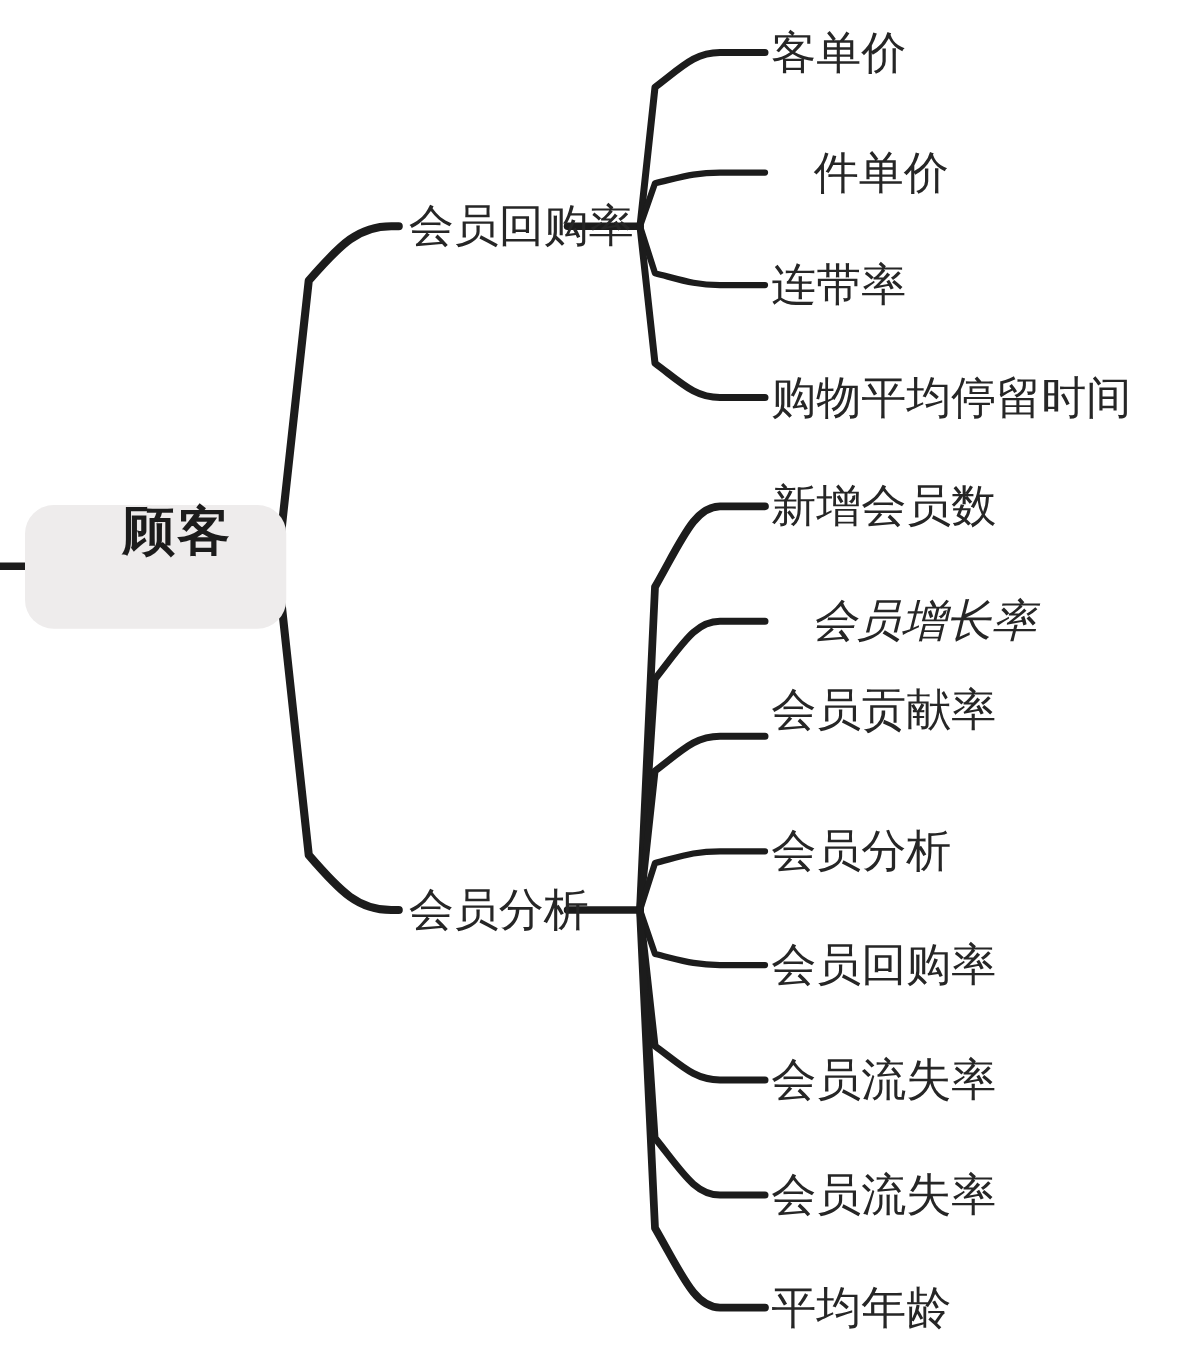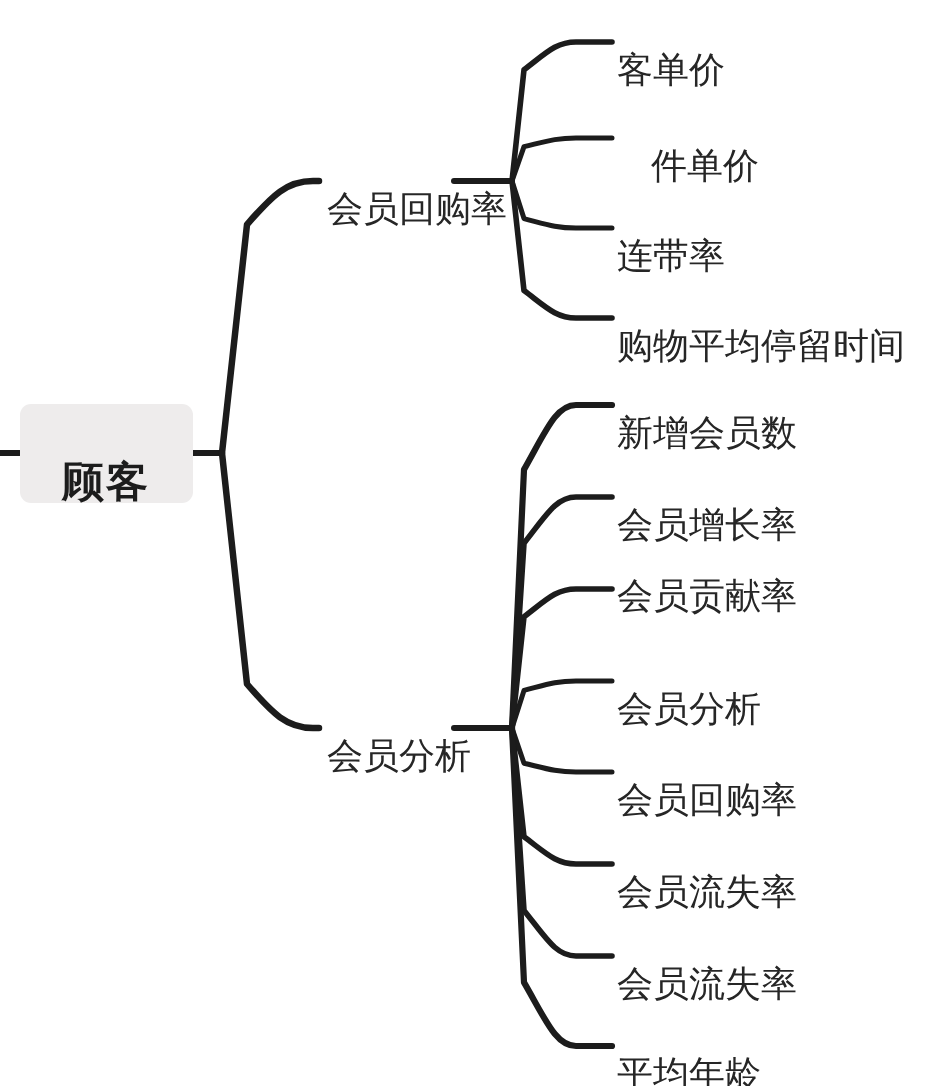--- a/index.html
+++ b/index.html
@@ -22,29 +22,29 @@
     height: 1086px;
   }
   .node-label {
     position: absolute;
     white-space: nowrap;
     color: #262626;
     font-size: 36px;
     line-height: 1;
     font-weight: 400;
     transform: translateY(-50%);
-    margin-top: 28px;
   }
   .root-box {
     position: absolute;
     background: #eeecec;
-    border-radius: 11px;
+    border-radius: 23px;
     display: flex;
-    align-items: flex-end;
+    align-items: flex-start;
     justify-content: center;
+    padding-left: 36px;
   }
   .root-text {
     color: #1c1c1c;
     font-size: 42px;
     font-weight: 700;
     line-height: 1;
     letter-spacing: 2px;
     white-space: nowrap;
   }
 </style>
@@ -76,21 +76,21 @@
       <div class="root-box" style="left: 19.5px; top: 403.5px; width: 173px; height: 99px;">
         <span class="root-text">顾客</span>
       </div>
       <div class="node-label" style="left: 327px; top: 181px;">会员回购率</div>
       <div class="node-label" style="left: 617px; top: 42px;">客单价</div>
       <div class="node-label" style="left: 651px; top: 138px;">件单价</div>
       <div class="node-label" style="left: 617px; top: 228px;">连带率</div>
       <div class="node-label" style="left: 617px; top: 318px;">购物平均停留时间</div>
       <div class="node-label" style="left: 327px; top: 728px;">会员分析</div>
       <div class="node-label" style="left: 617px; top: 405px;">新增会员数</div>
-      <div class="node-label" style="left: 617px; top: 497px;">会员增长率</div>
+      <div class="node-label" style="left: 649px; top: 497px; font-style: italic;">会员增长率</div>
       <div class="node-label" style="left: 617px; top: 568px;">会员贡献率</div>
       <div class="node-label" style="left: 617px; top: 681px;">会员分析</div>
       <div class="node-label" style="left: 617px; top: 772px;">会员回购率</div>
       <div class="node-label" style="left: 617px; top: 864px;">会员流失率</div>
       <div class="node-label" style="left: 617px; top: 956px;">会员流失率</div>
       <div class="node-label" style="left: 617px; top: 1046px;">平均年龄</div>
     </div>
 </div>
 
 </body></html>

